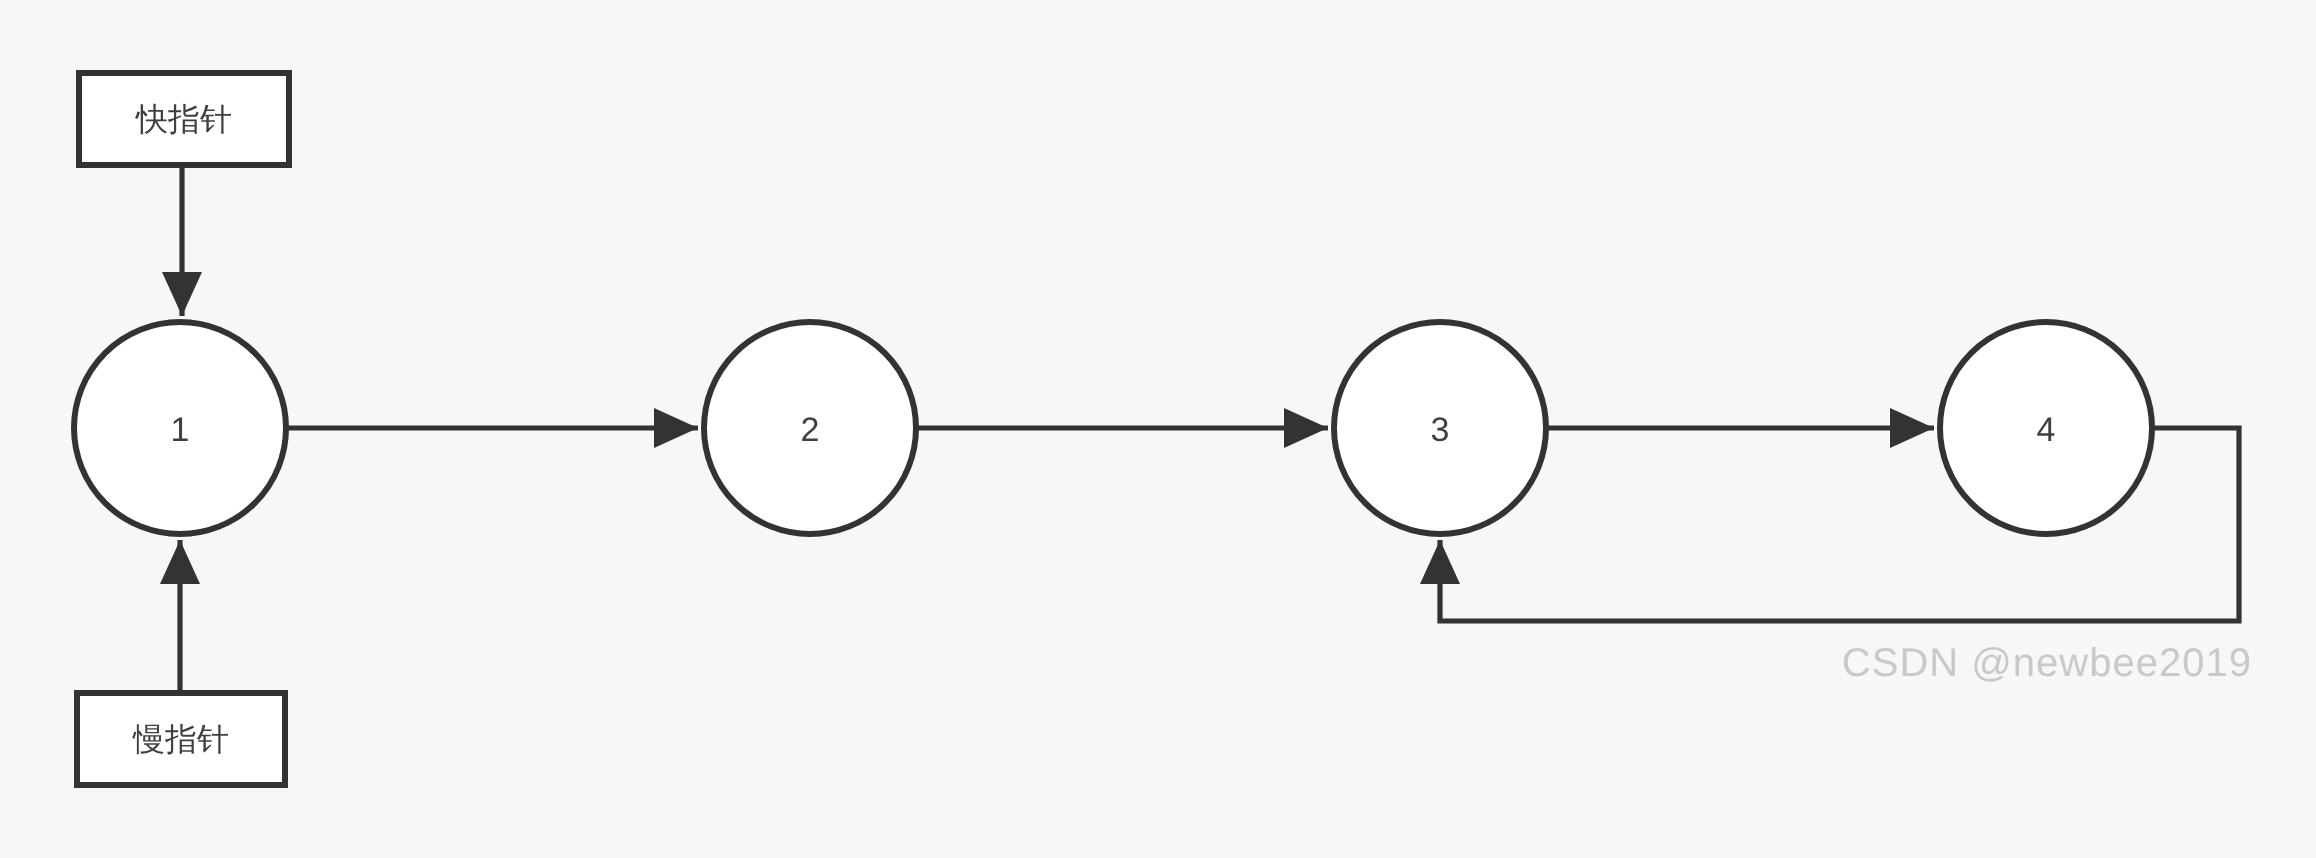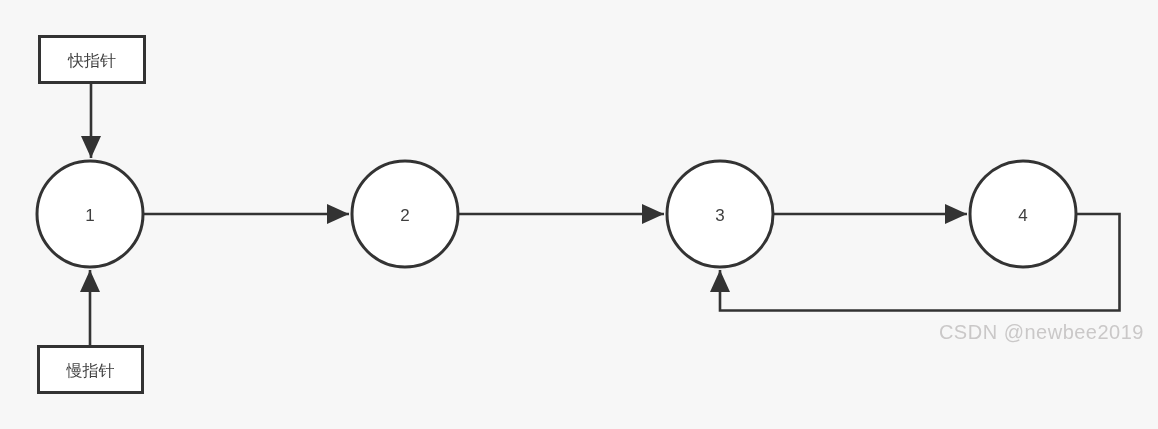--- a/index.html
+++ b/index.html
@@ -40,21 +40,21 @@
   }
   .box-label {
     fill: #3f3f3f;
     font-size: 16px;
     font-family: "Liberation Sans", "DejaVu Sans", sans-serif;
     text-anchor: middle;
     dominant-baseline: central;
   }
   .watermark {
     position: absolute;
-    right: 14px;
+    right: 32px;
     bottom: 7px;
     font-size: 20px;
     color: #cac8c8;
     letter-spacing: 0.5px;
     user-select: none;
   }
 </style>
 </head>
 <body>
 

